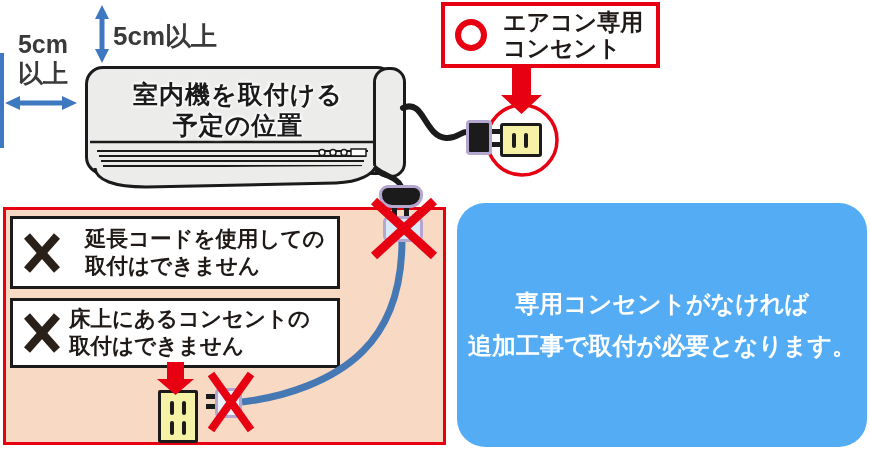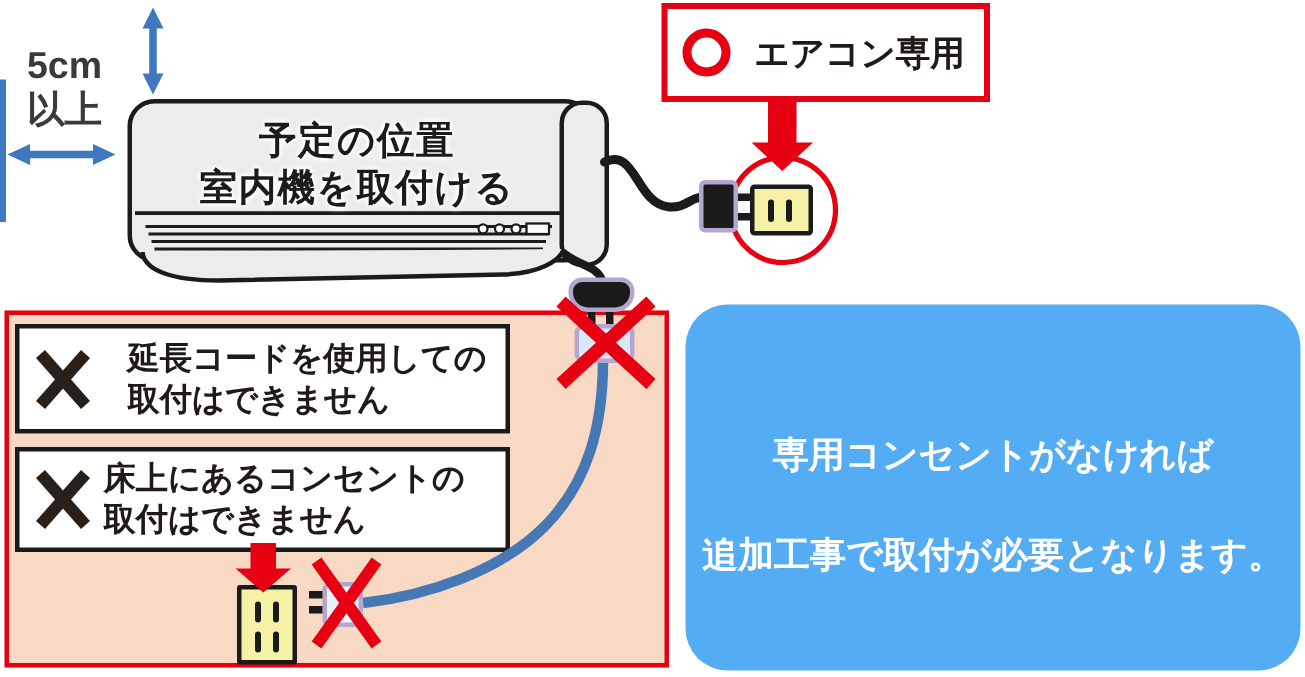--- a/index.html
+++ b/index.html
@@ -53,21 +53,21 @@
   .pro-box{background:#fff;border:3px solid #1b1b1b;display:flex;align-items:center;
     gap:8px;padding-left:10px;}
   .pro-box1{left:10px;top:216px;width:314px;height:67px;gap:24px;}
   .pro-box2{left:10px;top:298px;width:314px;height:64px;}
   .pro-text{font-size:21.5px;font-weight:600;line-height:27px;color:#1f1a17;}
 
   
   .notice{left:457px;top:203px;width:410px;height:244px;background:#54adf4;
     border-radius:28px;display:flex;flex-direction:column;justify-content:center;
     align-items:center;text-align:center;}
-  .notice-line{font-size:24px;font-weight:700;color:#ffffff;line-height:42px;margin-top:25px;}
+  .notice-line{font-size:24px;font-weight:700;color:#ffffff;line-height:42px;}
 </style>
 </head>
 <body>
 
 <div id="stage">
 
   <div class="abs ac-body z0"></div>
   <div class="abs ac-side z0"></div>
 
   <svg class="layer z1" viewBox="0 0 870 451">
@@ -105,30 +105,32 @@
 
     <path d="M 403 108 C 424 98 424 136 446 138 C 458 139 461 130 470 132" fill="none" stroke="#1b1b1b" stroke-width="6" stroke-linecap="round"></path>
 
     <path d="M 376 169 C 386 177 397 177 401 186" fill="none" stroke="#1b1b1b" stroke-width="5.5" stroke-linecap="round"></path>
   </svg>
 
   <div class="abs side-label z2">
     <div>5cm</div>
     <div>以上</div>
   </div>
+  <div class="abs top-label z2">5cm以上</div>
 
   <div class="abs ac-label z2">
+    <div>室内機を取付ける</div>
     <div>予定の位置</div>
-    <div>室内機を取付ける</div>
   </div>
 
   <div class="abs callout z2">
     <span class="ok-circle"></span>
     <span class="callout-text">
       <div>エアコン専用</div>
+      <div>コンセント</div>
     </span>
   </div>
 
   <div class="abs panel z2"></div>
 
   <div class="abs pro-box pro-box1 z2">
     <svg width="38" height="44" viewBox="0 0 38 44">
       <line x1="4" y1="5" x2="34" y2="39" stroke="#2a201a" stroke-width="8"></line>
       <line x1="34" y1="5" x2="4" y2="39" stroke="#2a201a" stroke-width="8"></line>
     </svg>

